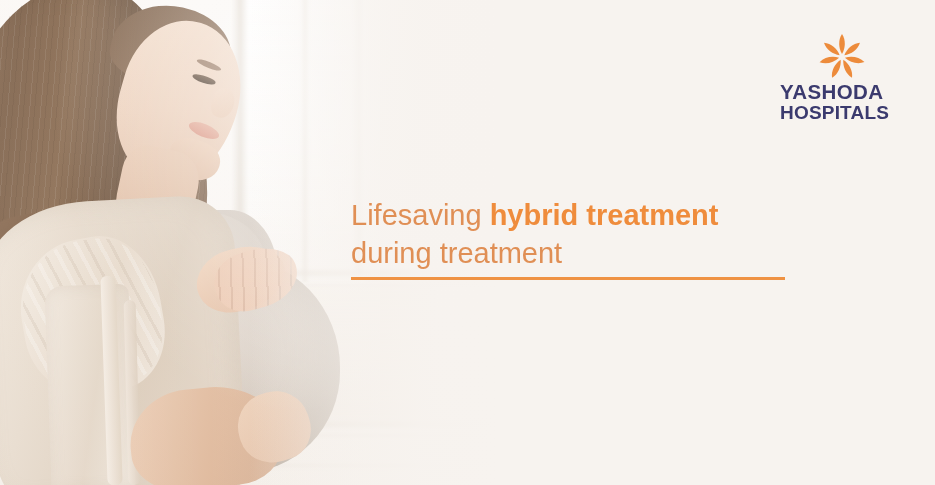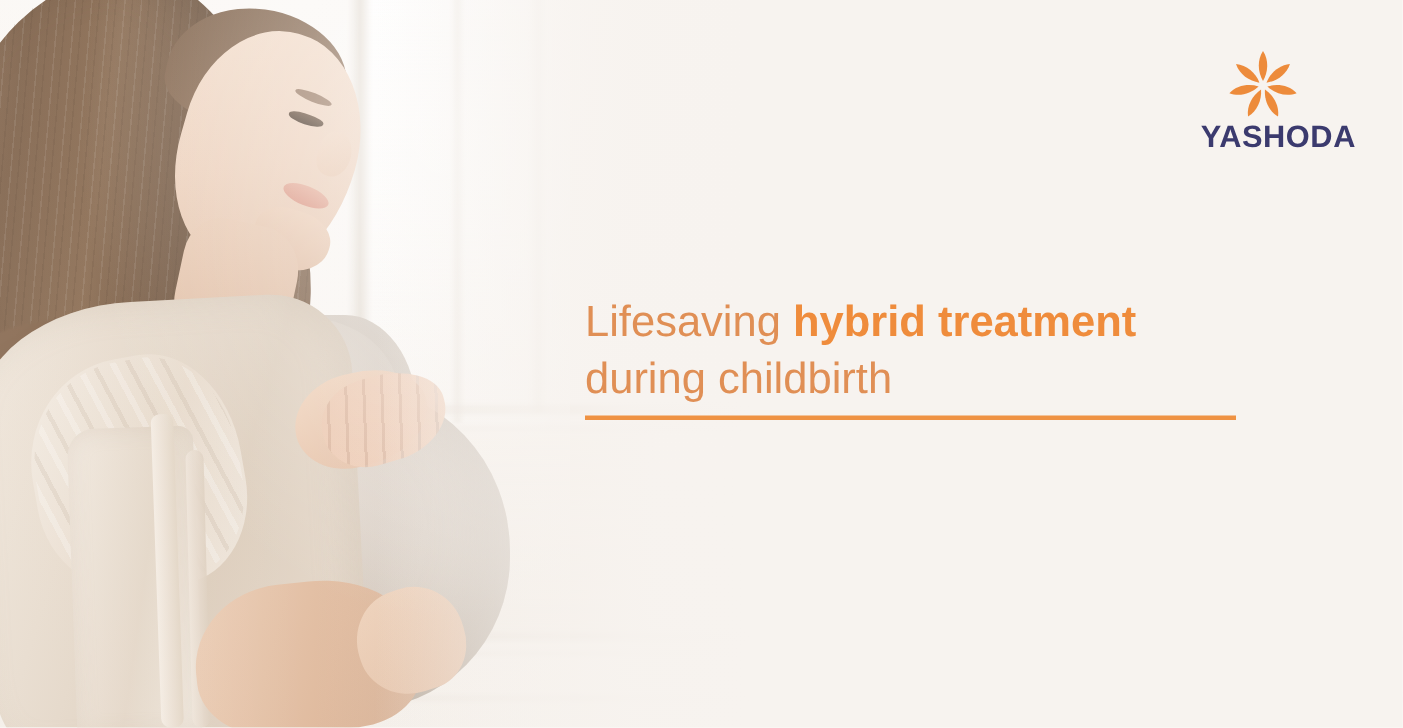--- a/index.html
+++ b/index.html
@@ -236,31 +236,31 @@
     background:
       radial-gradient(ellipse at 78% 18%, rgba(255,255,255,.55) 0%, rgba(255,255,255,0) 58%),
       linear-gradient(90deg, rgba(255,252,248,.10) 0%, rgba(255,252,248,.0) 55%, rgba(247,243,239,.35) 100%);
     pointer-events:none;
   }
 
   
   .logo{position:absolute;left:780px;top:32px;width:124px;}
   .logo-mark{display:block;margin:0 auto;}
   .logo-word{
-    text-align:right;
+    text-align:left;
     color:#3b3a6e;
     font-weight:bold;
     letter-spacing:.4px;
     line-height:1.02;
   }
   .logo-word .l1{font-size:20.5px;display:block;}
   .logo-word .l2{font-size:19px;display:block;letter-spacing:.2px;}
 
   
-  .copy{position:absolute;left:390px;top:196px;width:460px;}
+  .copy{position:absolute;left:351px;top:196px;width:460px;}
   .line1{
     font-size:29px;
     line-height:38px;
     color:#e08f55;
     white-space:nowrap;
     font-weight:normal;
   }
   .line1 b{color:#ef8c3c;font-weight:bold;}
   .line2{
     font-size:29px;
@@ -355,22 +355,23 @@
               <path d="M0,-6 C7,-18 8,-34 0,-46 C-8,-34 -7,-18 0,-6 Z"></path>
             </g>
           <g transform="rotate(308.5)">
               <path d="M0,-6 C7,-18 8,-34 0,-46 C-8,-34 -7,-18 0,-6 Z"></path>
             </g>
         </g>
       </g>
     </svg>
     <div class="logo-word">
       <span class="l1">YASHODA</span>
+      <span class="l2">HOSPITALS</span>
     </div>
   </div>
 
   <div class="copy">
     <div class="line1"><span>Lifesaving </span><b>hybrid treatment</b></div>
-    <div class="line2">during childbirth</div>
+    <div class="line2">during treatment</div>
     <div class="rule"></div>
   </div>
 
 </div>
 
 </body></html>

